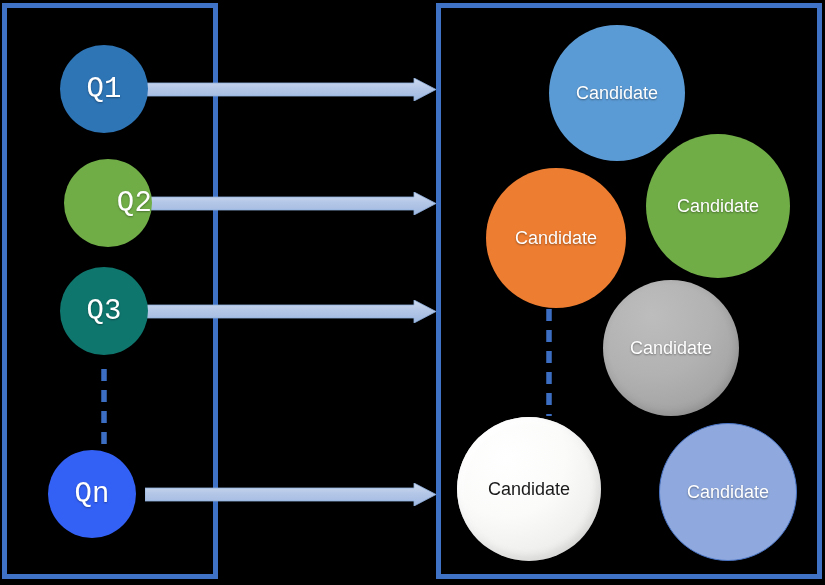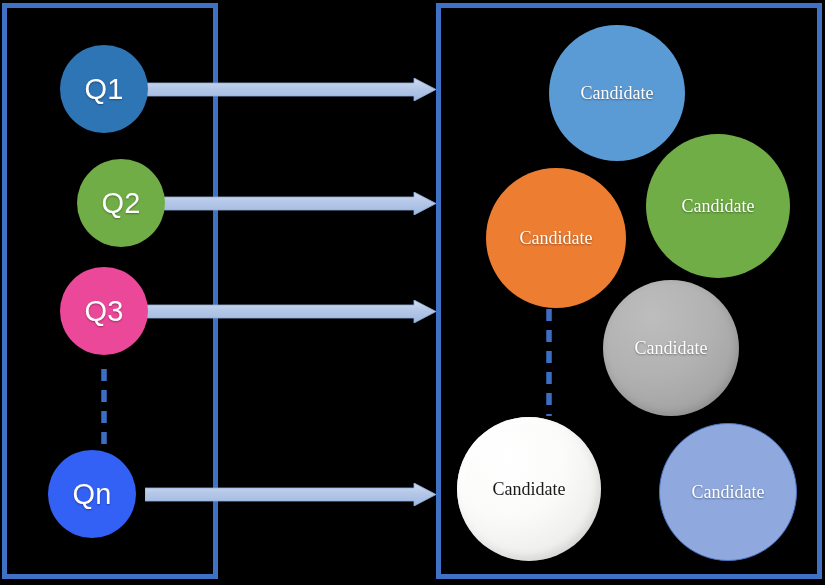--- a/index.html
+++ b/index.html
@@ -46,36 +46,36 @@
     display: flex;
     align-items: center;
     justify-content: center;
     color: #ffffff;
     font-size: 29px;
     line-height: 1;
     letter-spacing: 0.2px;
     text-shadow: 0 1px 2px rgba(0,0,0,0.35);
     box-sizing: border-box;
     z-index: 6;
+    font-family: Liberation Mono, monospace;
   }
 
   
   .c-node {
     position: absolute;
     border-radius: 50%;
     display: flex;
     align-items: center;
     justify-content: center;
     color: #ffffff;
     font-size: 18px;
     line-height: 1;
     box-sizing: border-box;
     text-shadow: 0 1px 2px rgba(0,0,0,0.40);
     z-index: 5;
-    font-family: Liberation Serif, serif;
   }
   .c-node.dark-label {
     color: #1a1a1a;
     text-shadow: 0 1px 1px rgba(255,255,255,0.85);
   }
 
   
   .arrow {
     position: absolute;
     z-index: 3;
@@ -158,24 +158,24 @@
         <svg width="8" height="109" viewBox="0 0 8 109">
           <line x1="4" y1="1" x2="4" y2="108" stroke="#3c6fc4" stroke-width="5.5" stroke-dasharray="12 9" stroke-linecap="butt"></line>
         </svg>
       </div>
     </div>
 
   <div id="query-nodes-layer">
       <div class="q-node" style="left: 60px; top: 45px; width: 88px; height: 88px; background: rgb(46, 117, 182);">
         <span>Q1</span>
       </div>
-      <div class="q-node" style="left: 77px; top: 159px; width: 88px; height: 88px; background: rgb(112, 173, 71);">
+      <div class="q-node" style="left: 64px; top: 159px; width: 88px; height: 88px; background: rgb(112, 173, 71); justify-content: flex-end;">
         <span>Q2</span>
       </div>
-      <div class="q-node" style="left: 60px; top: 267px; width: 88px; height: 88px; background: #ec4899;">
+      <div class="q-node" style="left: 60px; top: 267px; width: 88px; height: 88px; background: #0f766e;">
         <span>Q3</span>
       </div>
       <div class="q-node" style="left: 48px; top: 450px; width: 88px; height: 88px; background: rgb(52, 97, 245);">
         <span>Qn</span>
       </div>
     </div>
 
   <div id="candidate-nodes-layer">
       <div class="c-node" style="left: 549px; top: 25px; width: 136px; height: 136px; background: rgb(91, 155, 213);">
         <span>Candidate</span>

